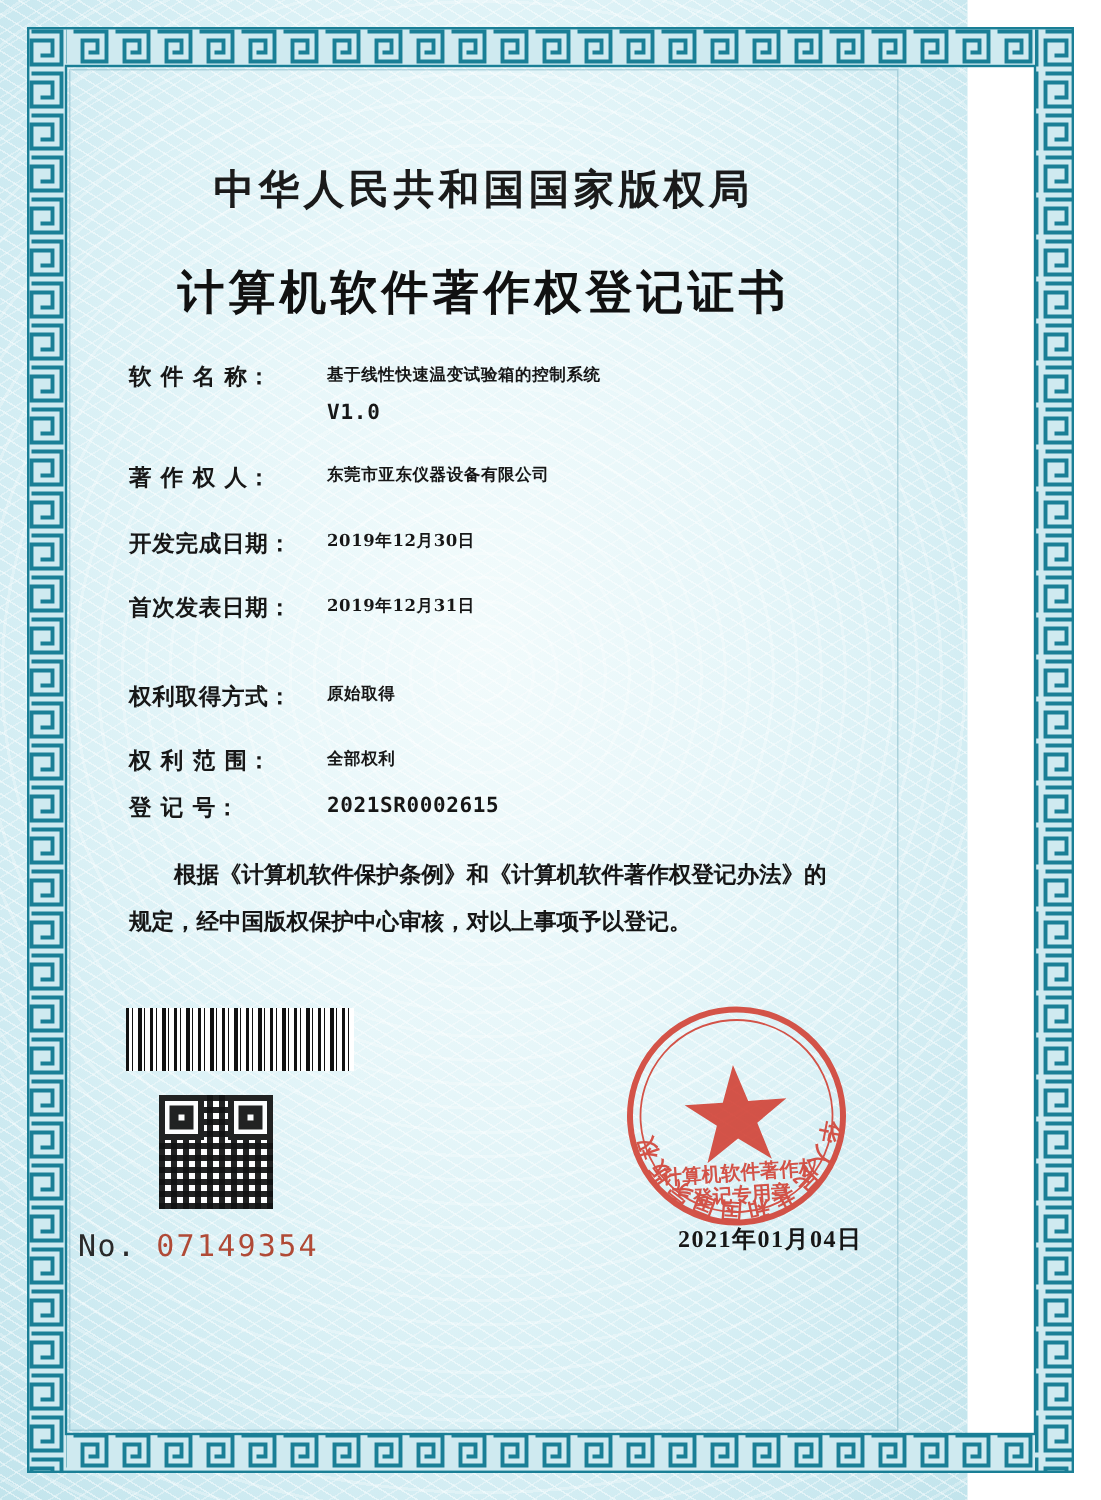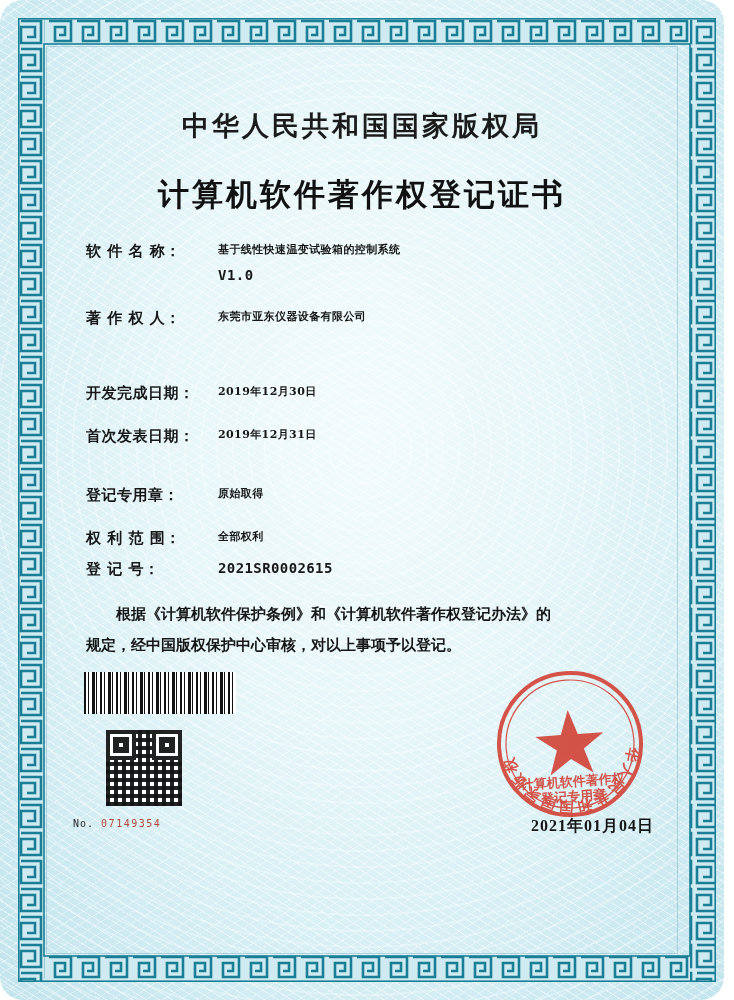--- a/index.html
+++ b/index.html
@@ -9,26 +9,25 @@
   }
   body {
     width: 734px;
     height: 1000px;
     font-family: "Liberation Serif", serif;
     overflow: hidden;
   }
 
   .certificate {
     position: relative;
-    width: 724px;
+    width: 645px;
     height: 1000px;
     background:
       radial-gradient(ellipse at 50% 42%, #f2fbfc 0%, #e6f6f9 38%, #d9f0f5 62%, #cdeaf1 80%, #c2e4ec 100%);
     box-sizing: border-box;
-    border-radius: 23px;
   }
 
   
   .guilloche {
     position: absolute;
     inset: 0;
     background-image:
       repeating-linear-gradient(32deg, rgba(255,255,255,0.55) 0px, rgba(255,255,255,0.55) 1px, rgba(255,255,255,0) 1px, rgba(255,255,255,0) 7px),
       repeating-linear-gradient(-32deg, rgba(255,255,255,0.40) 0px, rgba(255,255,255,0.40) 1px, rgba(255,255,255,0) 1px, rgba(255,255,255,0) 9px),
       repeating-radial-gradient(circle at 50% 45%, rgba(255,255,255,0.35) 0px, rgba(255,255,255,0.35) 2px, rgba(255,255,255,0) 2px, rgba(255,255,255,0) 16px);
@@ -193,24 +192,24 @@
     width: 22px; height: 22px;
     border: 4px solid #111;
     background: #fff;
     box-shadow: inset 0 0 0 3px #fff, inset 0 0 0 9px #111;
   }
   .qr::before { left: 0; top: 0; }
   .qr::after { right: 0; top: 0; }
 
   .serial {
     position: absolute;
-    left: 73px;
+    left: 52px;
     top: 818px;
     font-family: "DejaVu Sans Mono", monospace;
-    font-size: 10px;
+    font-size: 20px;
     color: #2a2a2a;
     letter-spacing: 1px;
   }
   .serial .sn-num {
     color: #b04a36;
     letter-spacing: 1.5px;
   }
 
   .issue-date {
     position: absolute;
@@ -277,37 +276,37 @@
 
 
     <div class="fields">
 
       <div class="field-row row-name">
         <div class="field-label">软 件 名 称：</div>
         <div class="field-value">基于线性快速温变试验箱的控制系统</div>
       </div>
       <div class="name-version">V1.0</div>
 
-      <div class="field-row" style="margin-bottom:56px;">
+      <div class="field-row" style="margin-bottom:25px;">
         <div class="field-label">著 作 权 人：</div>
         <div class="field-value">东莞市亚东仪器设备有限公司</div>
       </div>
 
       <div class="field-row" style="margin-bottom:24px;">
         <div class="field-label">开发完成日期：</div>
         <div class="field-value">2019年12月30日</div>
       </div>
 
       <div class="field-row" style="margin-bottom:40px;">
         <div class="field-label">首次发表日期：</div>
         <div class="field-value">2019年12月31日</div>
       </div>
 
       <div class="field-row" style="margin-bottom:24px;">
-        <div class="field-label">登记专用章：</div>
+        <div class="field-label">权利取得方式：</div>
         <div class="field-value">原始取得</div>
       </div>
 
       <div class="field-row" style="margin-bottom:12px;">
         <div class="field-label">权 利 范 围：</div>
         <div class="field-value">全部权利</div>
       </div>
 
       <div class="field-row" style="margin-bottom:10px;">
         <div class="field-label">登 记 号：</div>

